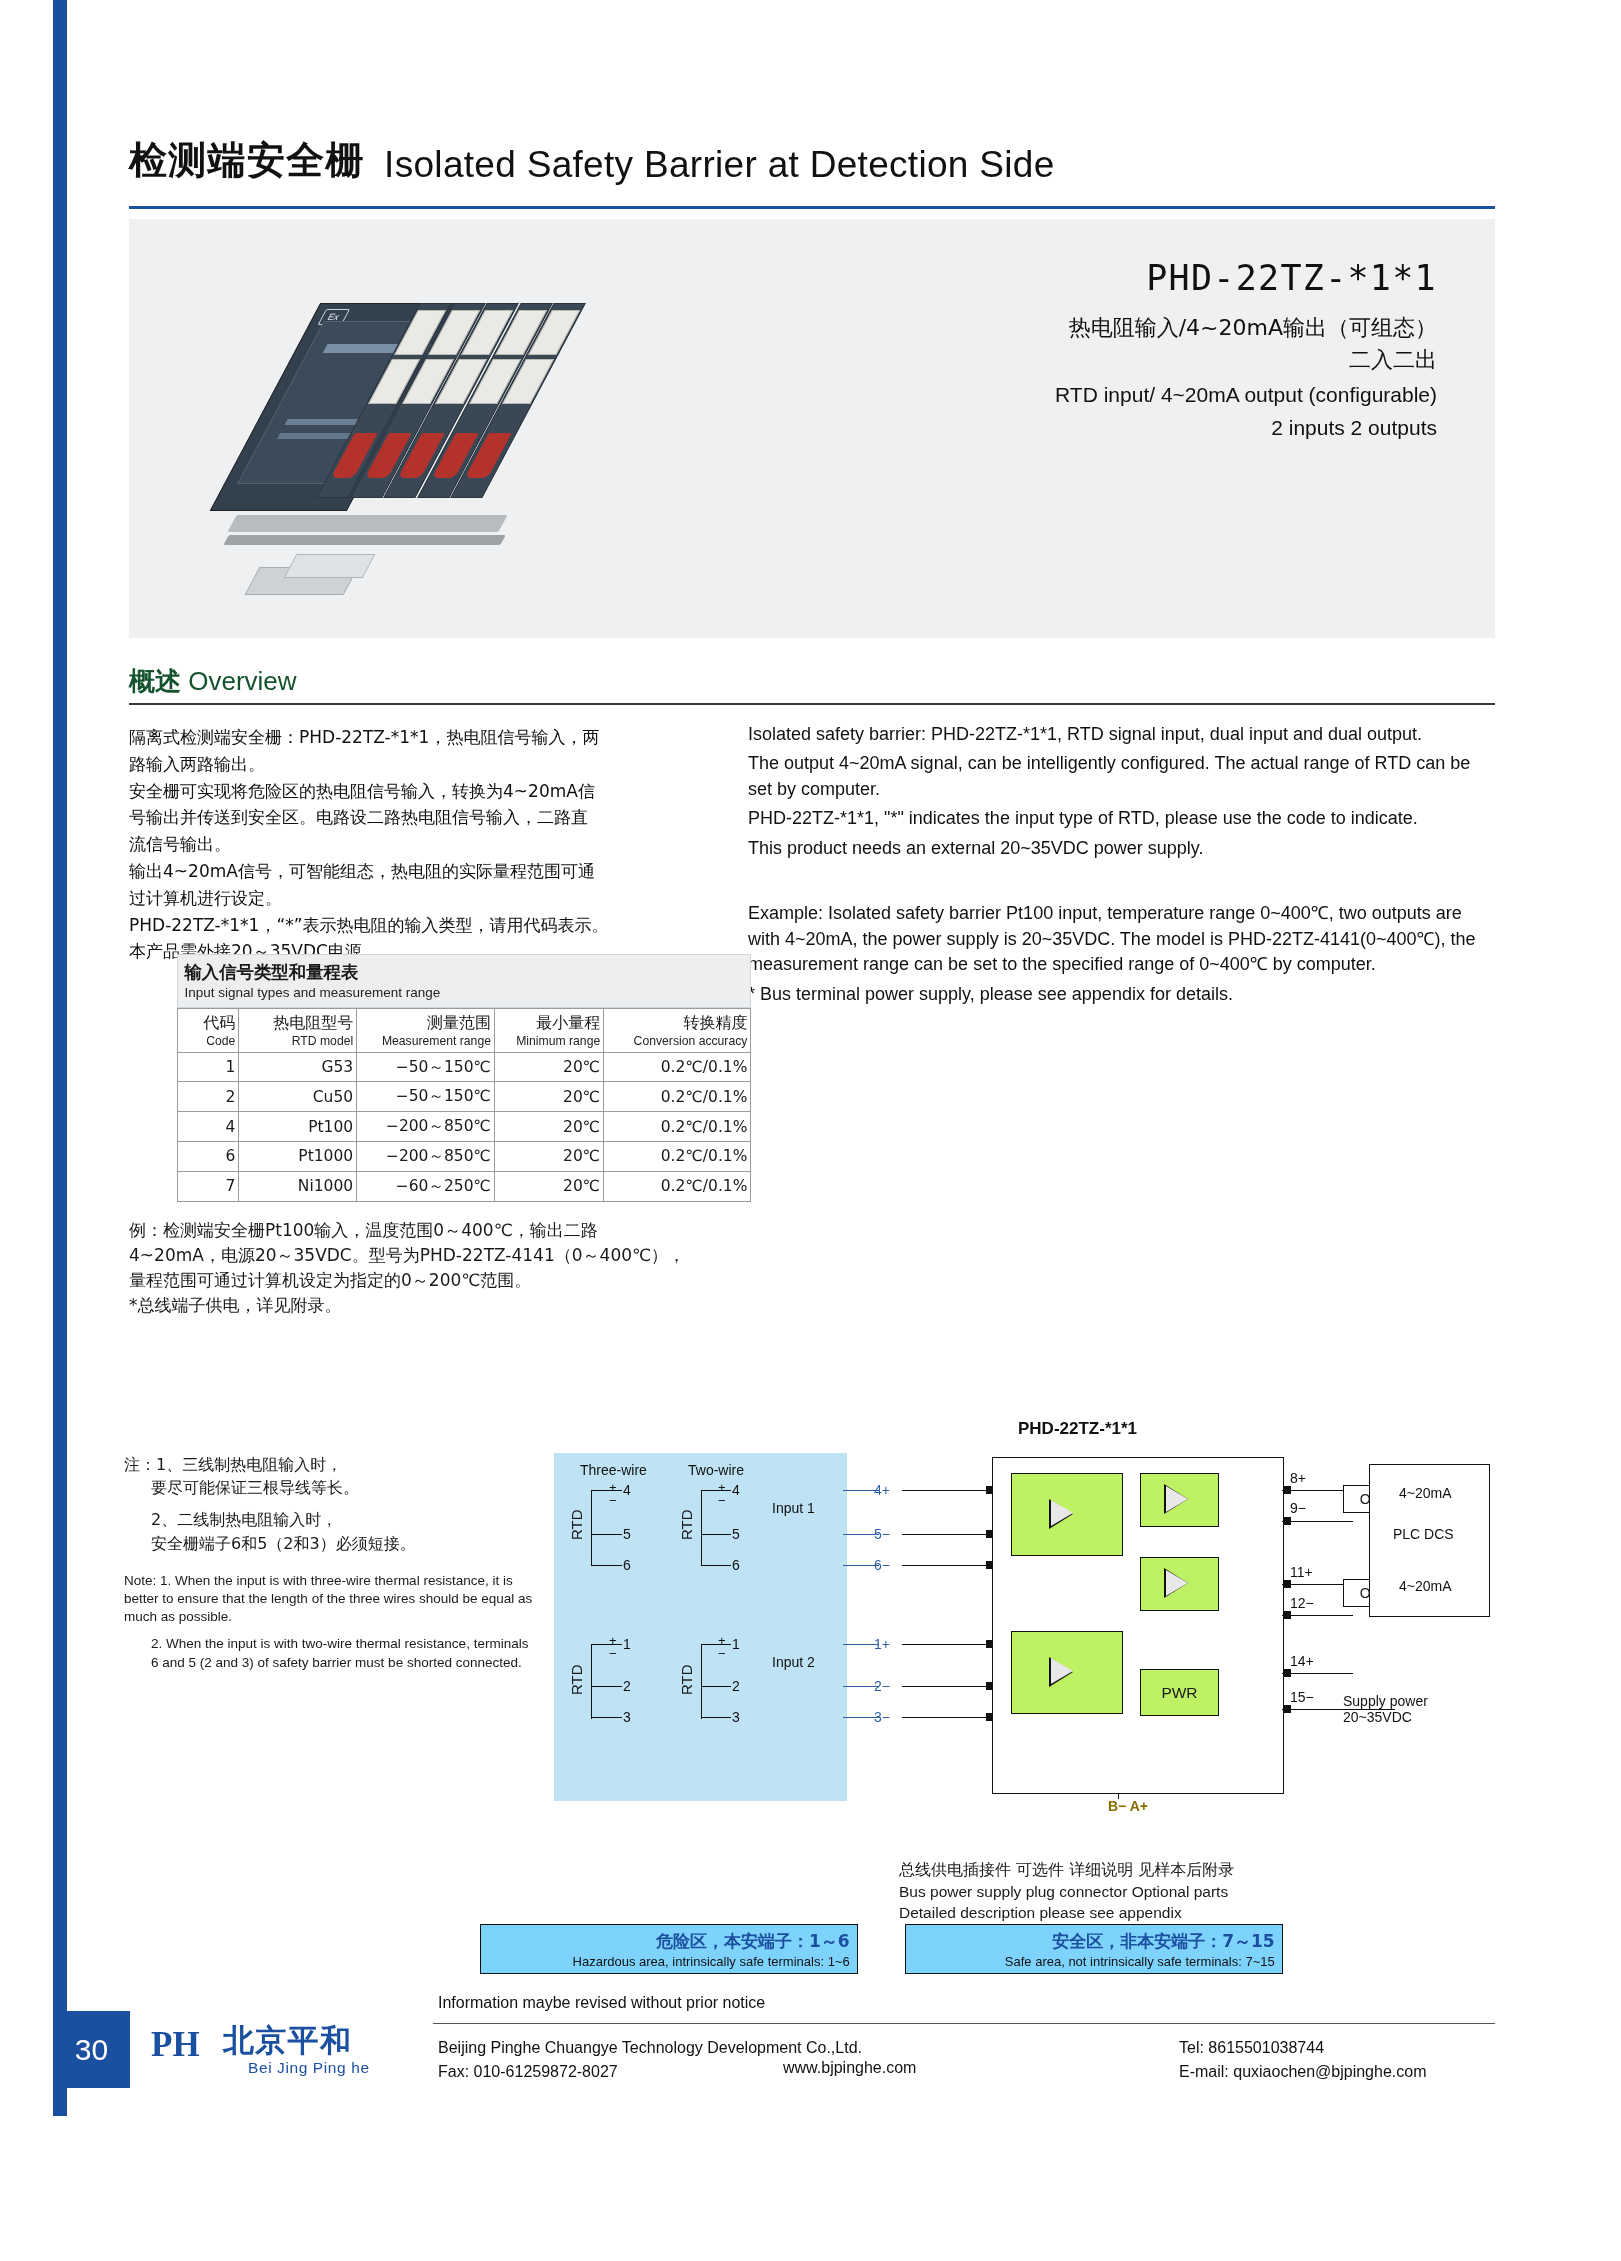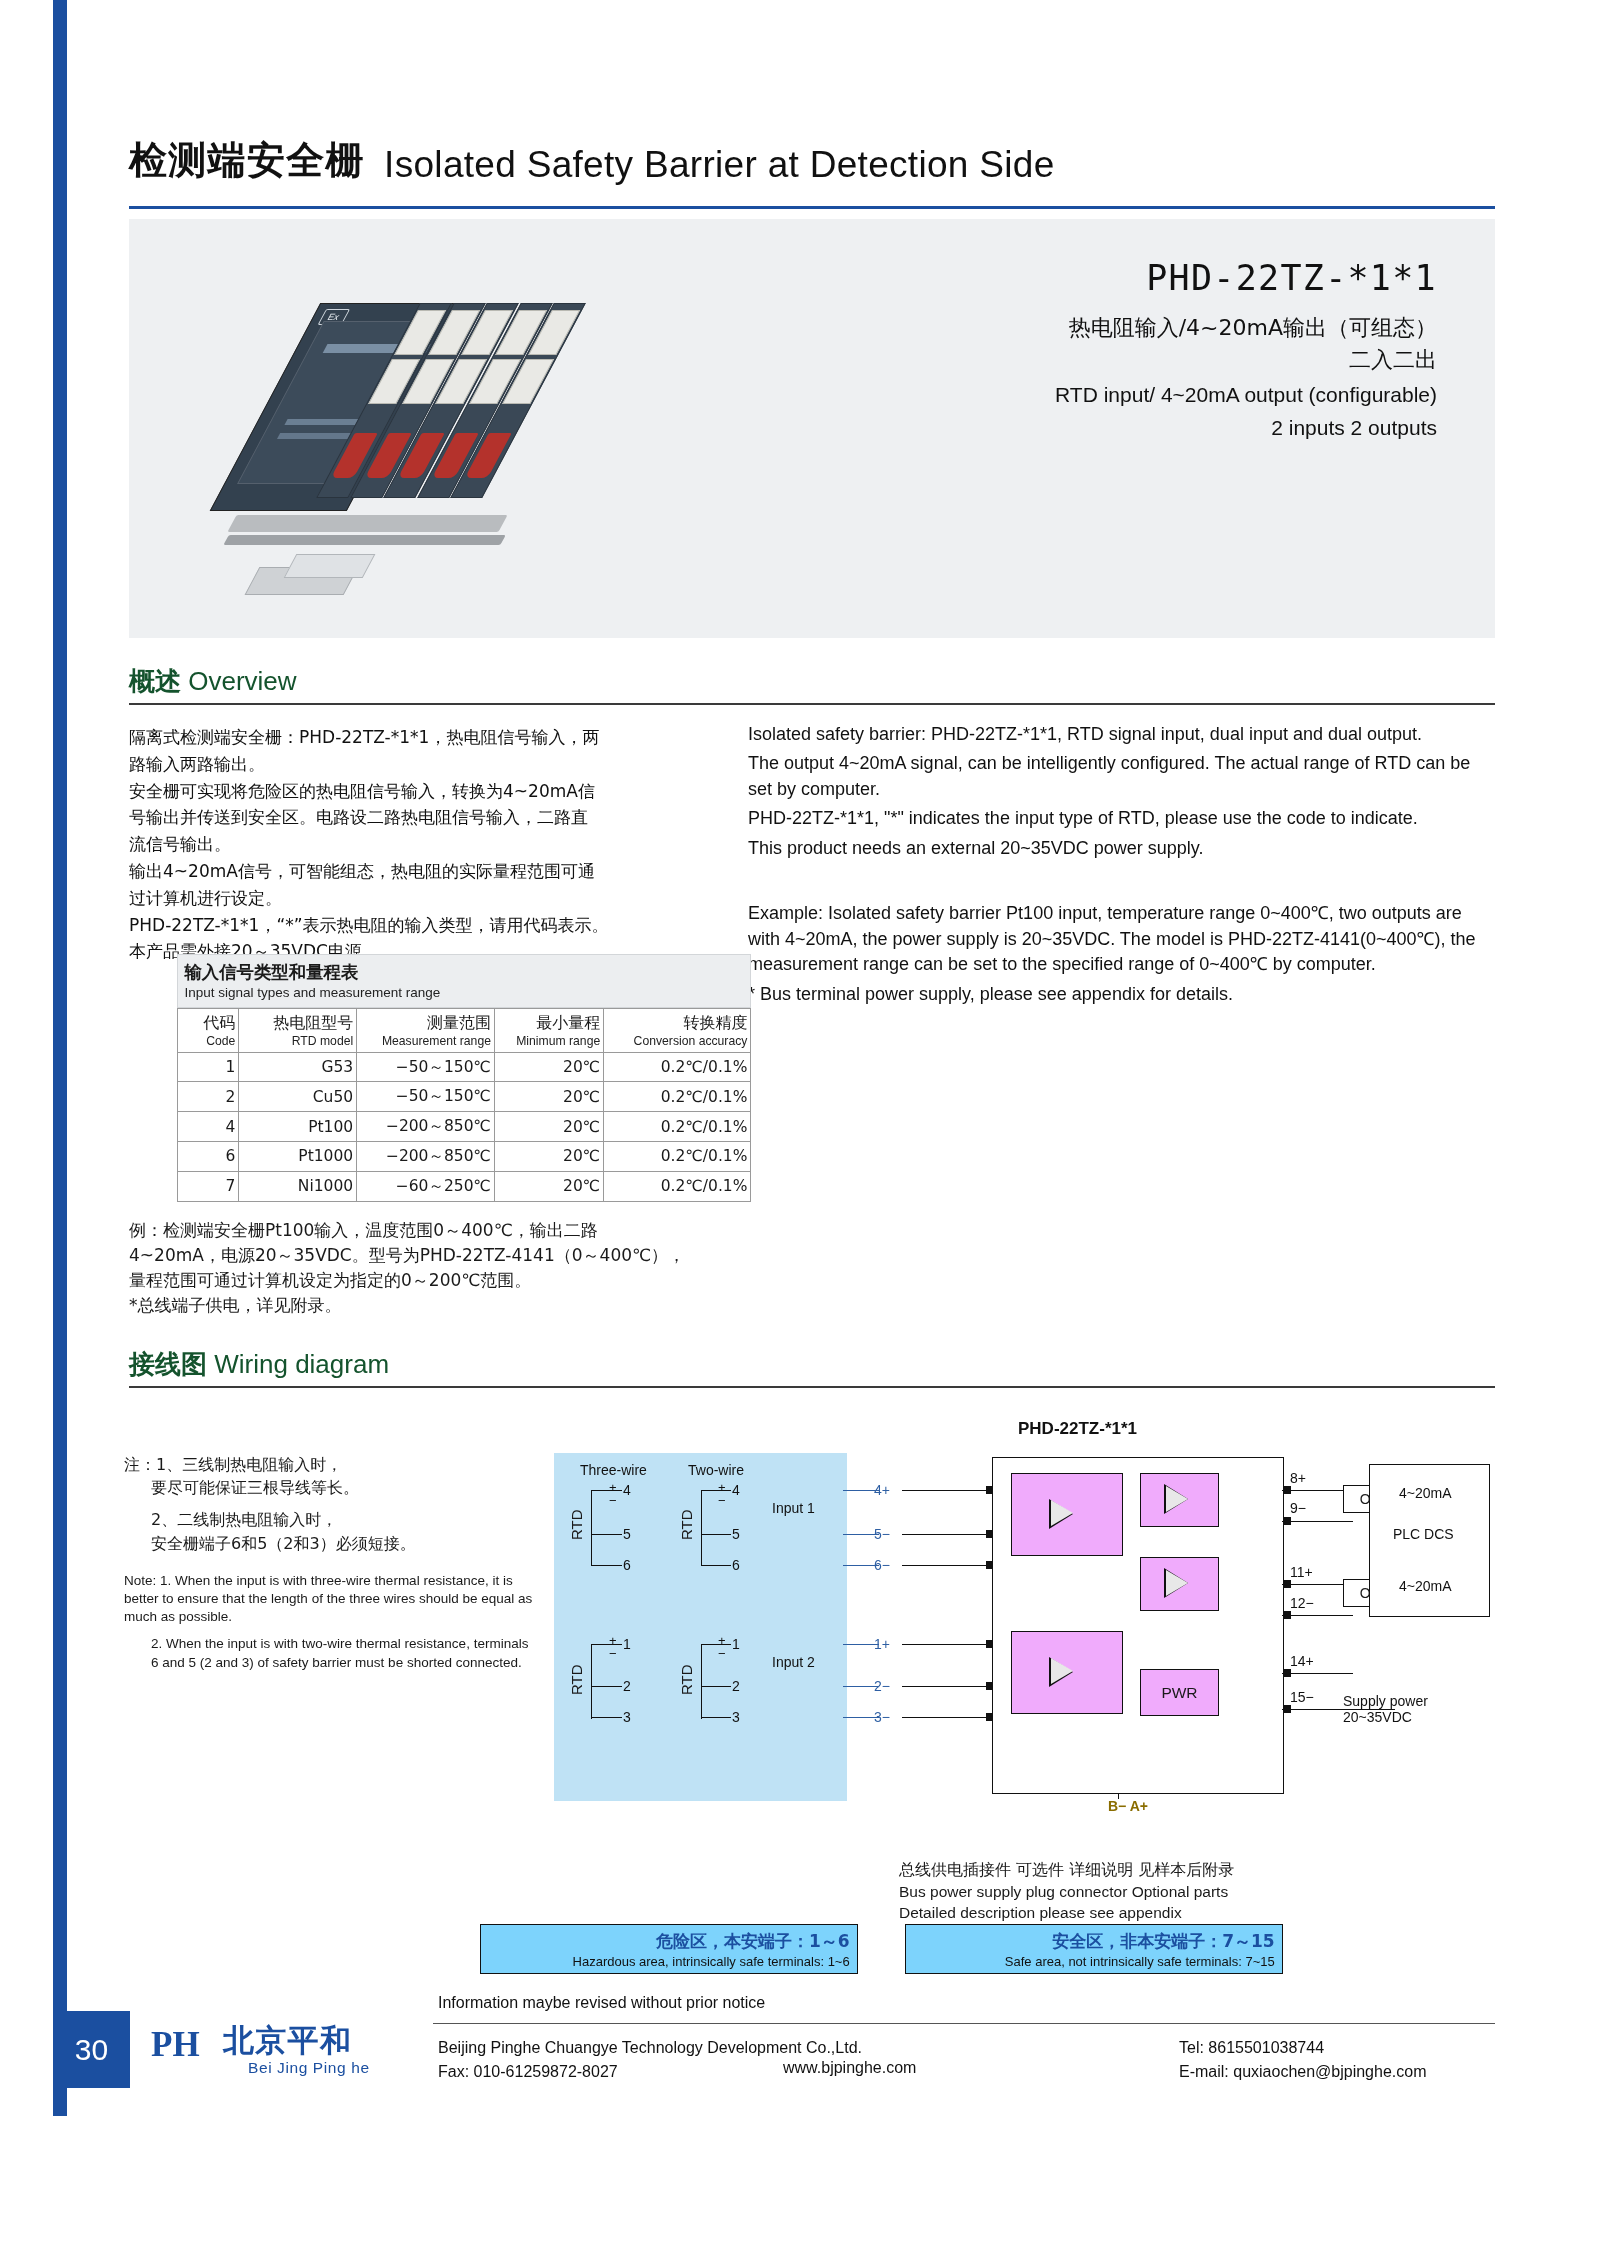--- a/index.html
+++ b/index.html
@@ -83,21 +83,21 @@
 
   .diagram{position:absolute;left:541px;top:1418px;width:954px;height:400px;}
   .bluebox{position:absolute;left:13px;top:35px;width:293px;height:348px;background:#bfe2f5;}
   .dlabel{position:absolute;font-size:14px;color:#111;}
   .dlabel.b{font-weight:700;}
   .term{position:absolute;width:8.4px;height:8.4px;background:#111;}
   .wire{position:absolute;background:#111;height:1.3px;}
   .wirev{position:absolute;background:#111;width:1.3px;}
   .bluewire{position:absolute;background:#2e5fa3;height:1.3px;}
   .body-outline{position:absolute;left:451px;top:39px;width:290px;height:335px;border:1.3px solid #111;background:#fff;}
-  .gray-block{position:absolute;background:#f0abfc;border:1.3px solid #111;}
+  .gray-block{position:absolute;background:#bef264;border:1.3px solid #111;}
   .tri{position:absolute;width:0;height:0;border-left:24.5px solid #111;border-top:15.5px solid transparent;border-bottom:15.5px solid transparent;}
   .tri-in{position:absolute;width:0;height:0;border-left:22px solid #e8e8e8;border-top:13.5px solid transparent;border-bottom:13.5px solid transparent;}
   .outbox{position:absolute;border:1.3px solid #111;background:#fff;font-size:14px;text-align:center;}
   .plcbox{position:absolute;left:828px;top:46px;width:119px;height:151px;border:1.3px solid #111;background:#fff;}
   .rtd-v{position:absolute;transform:rotate(-90deg);transform-origin:left top;font-size:15px;}
 
   .bus-note{position:absolute;left:899px;top:1859px;font-size:15.5px;line-height:1.38;}
   .bus-note .cn{font-family:"DejaVu Sans", sans-serif;font-size:16px;}
 
   .zone{position:absolute;border:1.3px solid #111;background:#7dd3fc;text-align:right;padding:4.5px 7.7px;}
@@ -282,27 +282,20 @@
     </table>
   </div>
 
   <div class="example-cn">
     <p>例：检测端安全栅Pt100输入，温度范围0～400℃，输出二路</p>
     <p>4~20mA，电源20～35VDC。型号为PHD-22TZ-4141（0～400℃），</p>
     <p>量程范围可通过计算机设定为指定的0～200℃范围。</p>
     <p>*总线端子供电，详见附录。</p>
   </div>
 
-  <div class="sec" style="top:1347px;">
-    <div class="sec-title">
-      <span class="cn">接线图</span>
-      <span>Wiring diagram</span>
-    </div>
-    <div class="sec-rule"></div>
-  </div>
 
   <div class="wd-notes">
     <div>注：1、三线制热电阻输入时，</div>
     <div class="note-indent">要尽可能保证三根导线等长。</div>
     <div style="height:9px"></div>
     <div class="note-indent">2、二线制热电阻输入时，</div>
     <div class="note-indent">安全栅端子6和5（2和3）必须短接。</div>
     <div style="height:17px"></div>
     <div class="en">
       <p>Note: 1. When the input is with three-wire thermal resistance, it is better to ensure that the length of the three wires should be equal as much as possible.</p>

